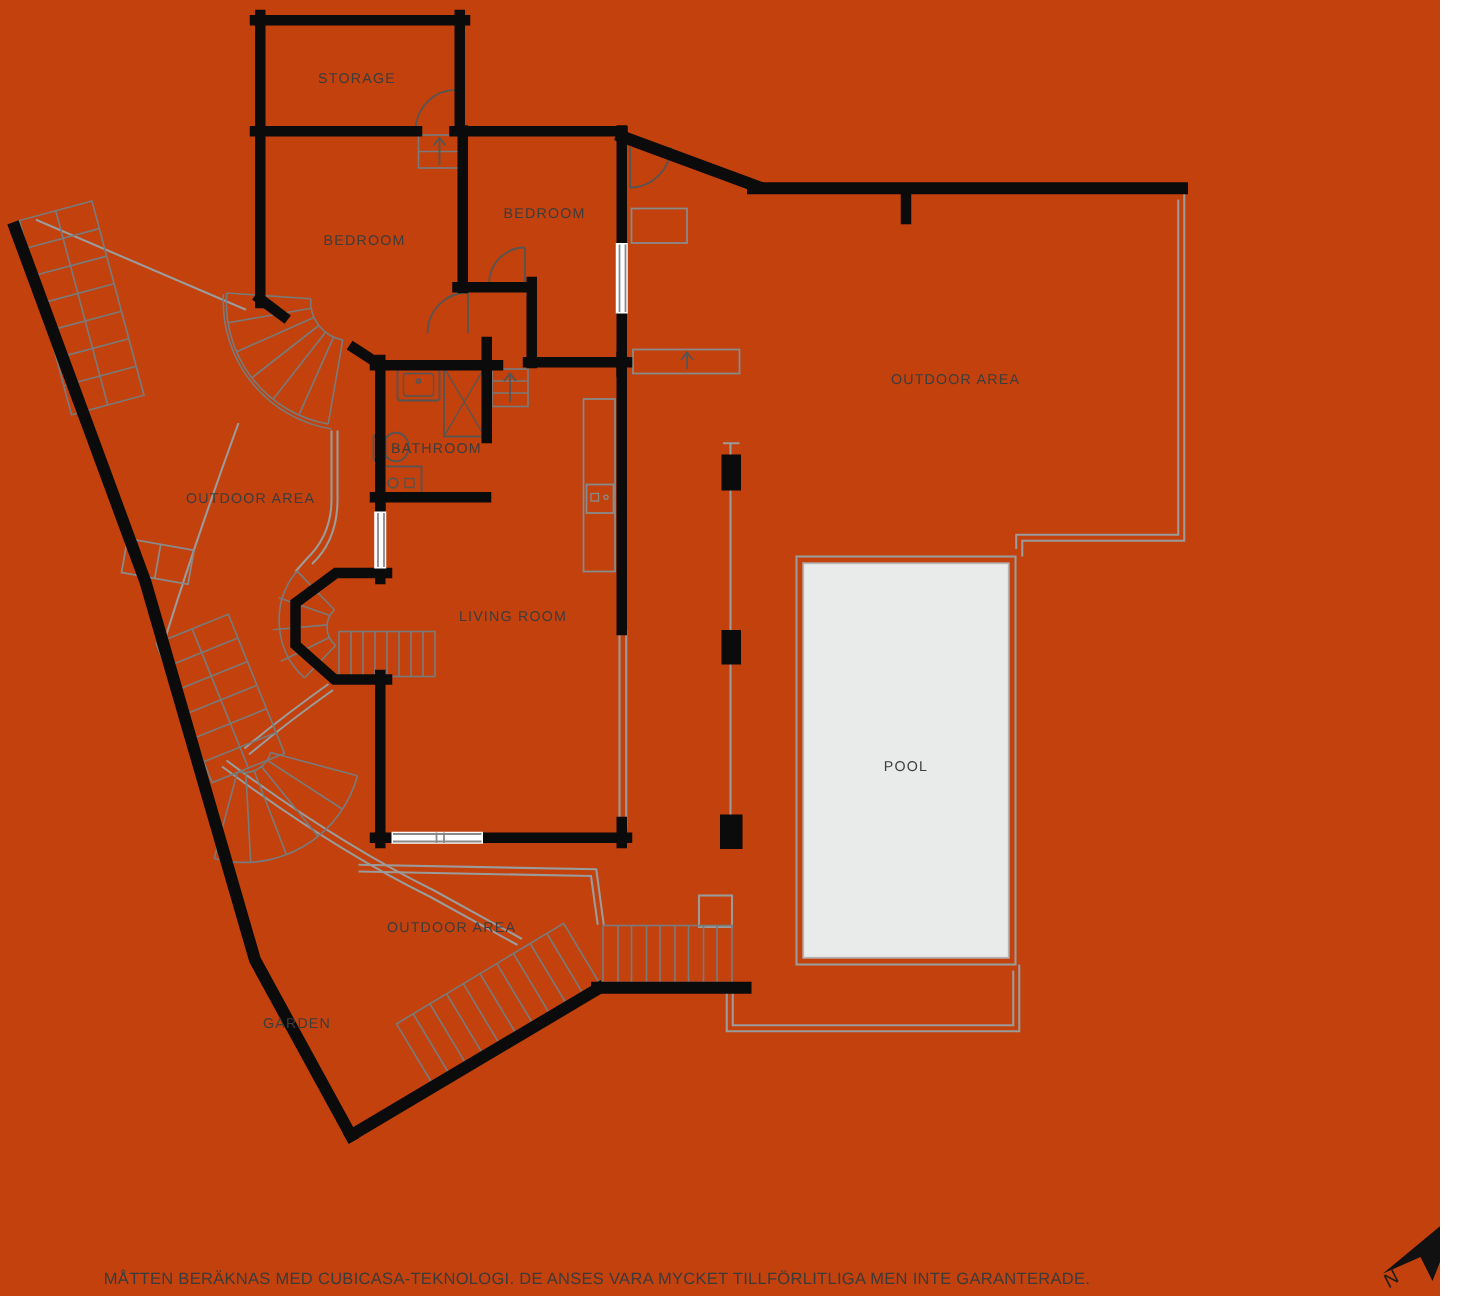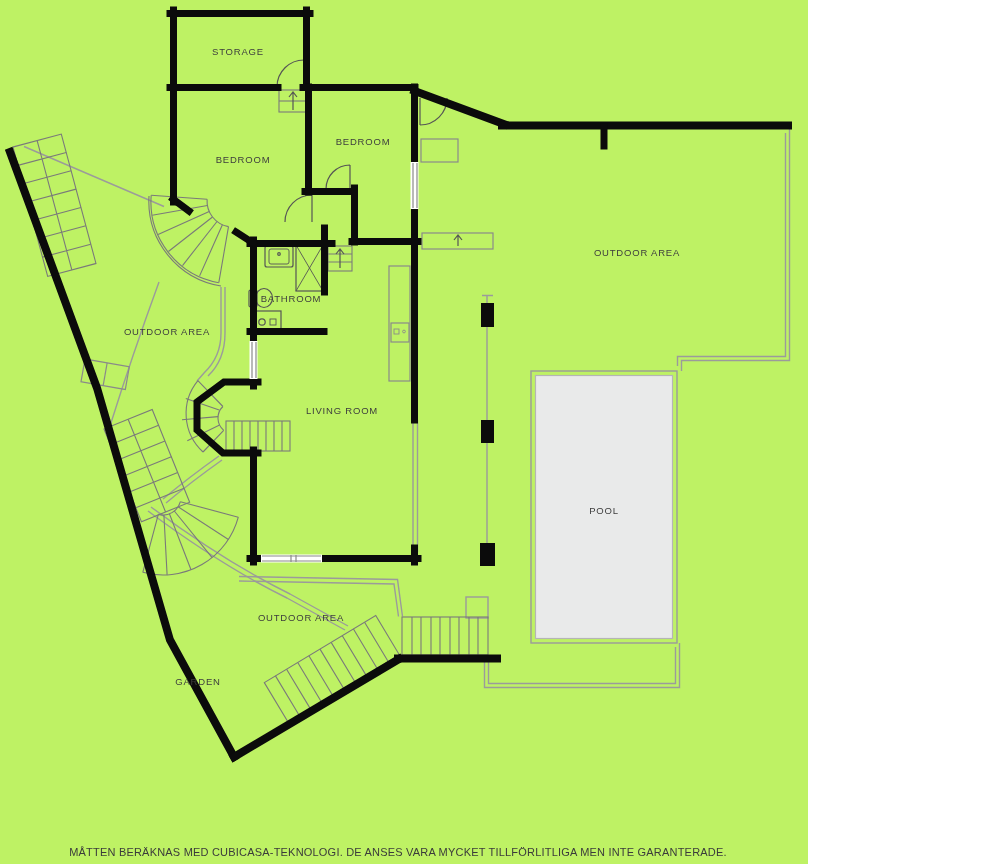--- a/index.html
+++ b/index.html
@@ -1,16 +1,16 @@
 <!DOCTYPE html>
 <html><head>
 <meta charset="utf-8">
 <style>
   html,body{margin:0;padding:0;background:#ffffff;}
-  .page{position:relative;width:808px;height:864px;background:#bef264;overflow:hidden;
+  .page{position:relative;width:960px;height:864px;background:#c2410c;overflow:hidden;
         font-family:"Liberation Sans",sans-serif;}
   svg{display:block;}
   text{font-family:"Liberation Sans",sans-serif;}
   .room-label{font-size:9.5px;letter-spacing:.8px;fill:#3d3d3d;text-anchor:middle;}
   .disclaimer{font-size:11px;letter-spacing:.2px;fill:#3b3b3b;text-anchor:middle;}
   .north{font-size:13px;font-style:italic;fill:#1a1a1a;text-anchor:middle;}
 </style>
 </head>
 <body>
 

